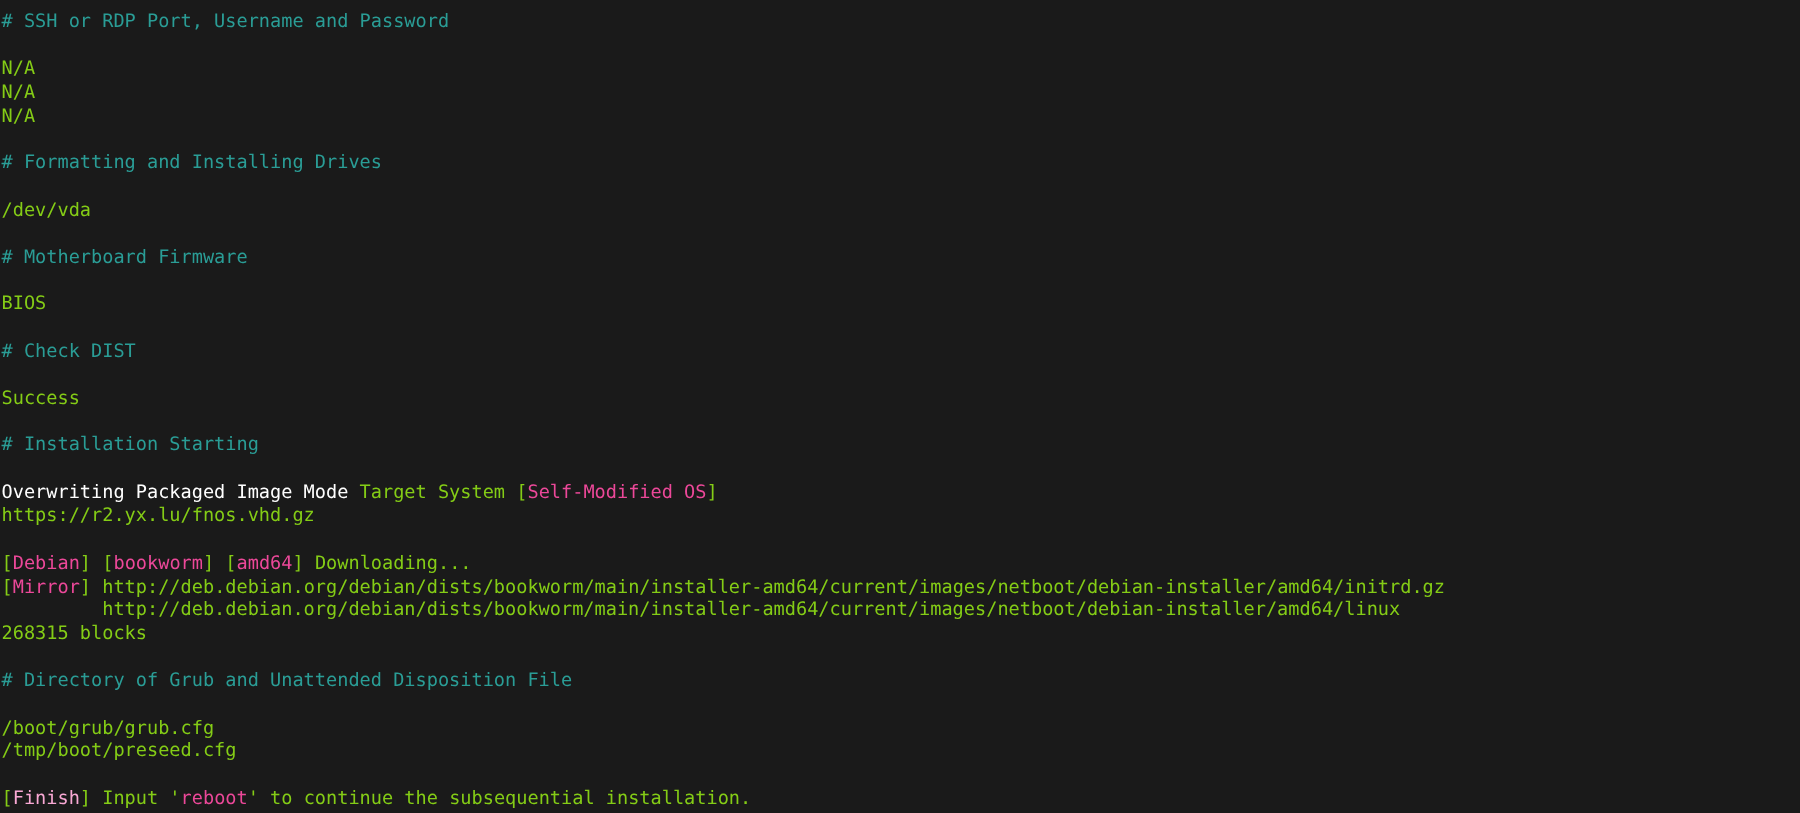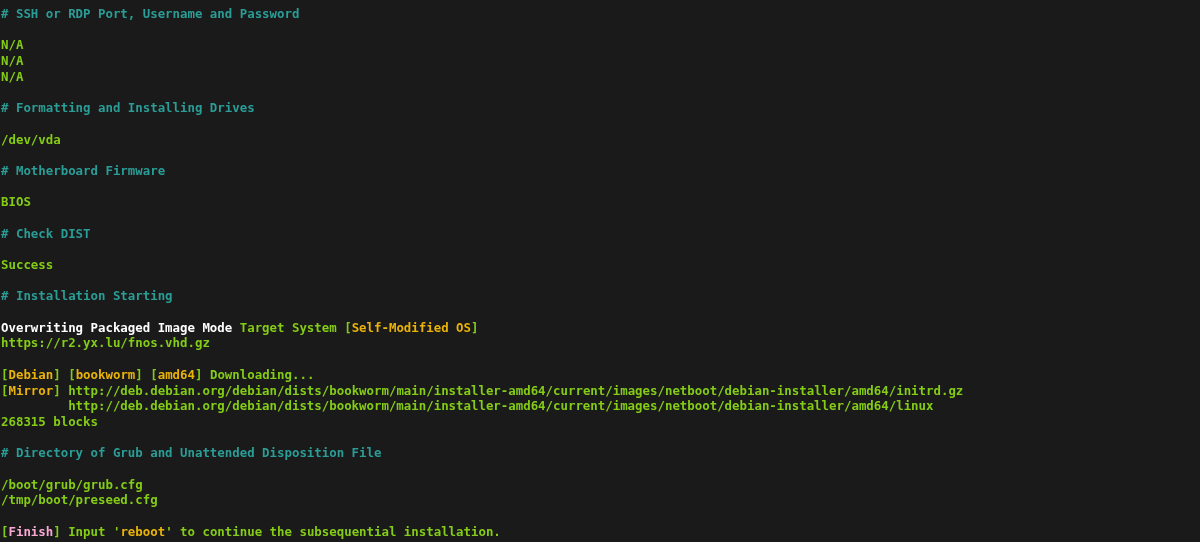--- a/index.html
+++ b/index.html
@@ -13,30 +13,29 @@
     overflow: hidden;
     font-family: "DejaVu Sans Mono", "Liberation Mono", monospace;
     font-size: 12.4px;
     line-height: 15.7px;
     color: #e8e8e8;
     -webkit-font-smoothing: antialiased;
   }
   #terminal {
     padding: 6px 0 0 0;
     white-space: pre;
-    font-weight: bold;
   }
   .line {
     height: 15.7px;
     white-space: pre;
     padding-left: 1px;
   }
   .blank { height: 15.7px; }
   .c-comment { color: #2a9d96; }
   .c-plain   { color: #84cc16; }
   .c-blue    { color: #ffffff; }
-  .c-gold    { color: #eab308; }
+  .c-gold    { color: #ec4899; }
   .c-green   { color: #f9a8d4; }
 </style>
 </head>
 <body>
 
 <div id="terminal"><div class="line c-comment"># SSH or RDP Port, Username and Password</div><div class="blank">&nbsp;</div><div class="line c-plain">N/A</div><div class="line c-plain">N/A</div><div class="line c-plain">N/A</div><div class="blank">&nbsp;</div><div class="line c-comment"># Formatting and Installing Drives</div><div class="blank">&nbsp;</div><div class="line c-plain">/dev/vda</div><div class="blank">&nbsp;</div><div class="line c-comment"># Motherboard Firmware</div><div class="blank">&nbsp;</div><div class="line c-plain">BIOS</div><div class="blank">&nbsp;</div><div class="line c-comment"># Check DIST</div><div class="blank">&nbsp;</div><div class="line c-plain">Success</div><div class="blank">&nbsp;</div><div class="line c-comment"># Installation Starting</div><div class="blank">&nbsp;</div><div class="line"><span class="c-blue">Overwriting Packaged Image Mode</span><span class="c-plain"> Target System </span><span class="c-plain">[</span><span class="c-gold">Self-Modified OS</span><span class="c-plain">]</span></div><div class="line c-plain">https://r2.yx.lu/fnos.vhd.gz</div><div class="blank">&nbsp;</div><div class="line"><span class="c-plain">[</span><span class="c-gold">Debian</span><span class="c-plain">] [</span><span class="c-gold">bookworm</span><span class="c-plain">] [</span><span class="c-gold">amd64</span><span class="c-plain">] Downloading...</span></div><div class="line"><span class="c-plain">[</span><span class="c-gold">Mirror</span><span class="c-plain">] http://deb.debian.org/debian/dists/bookworm/main/installer-amd64/current/images/netboot/debian-installer/amd64/initrd.gz</span></div><div class="line c-plain">         http://deb.debian.org/debian/dists/bookworm/main/installer-amd64/current/images/netboot/debian-installer/amd64/linux</div><div class="line c-plain">268315 blocks</div><div class="blank">&nbsp;</div><div class="line c-comment"># Directory of Grub and Unattended Disposition File</div><div class="blank">&nbsp;</div><div class="line c-plain">/boot/grub/grub.cfg</div><div class="line c-plain">/tmp/boot/preseed.cfg</div><div class="blank">&nbsp;</div><div class="line"><span class="c-plain">[</span><span class="c-green">Finish</span><span class="c-plain">] Input '</span><span class="c-gold">reboot</span><span class="c-plain">' to continue the subsequential installation.</span></div></div>
 
 </body></html>

